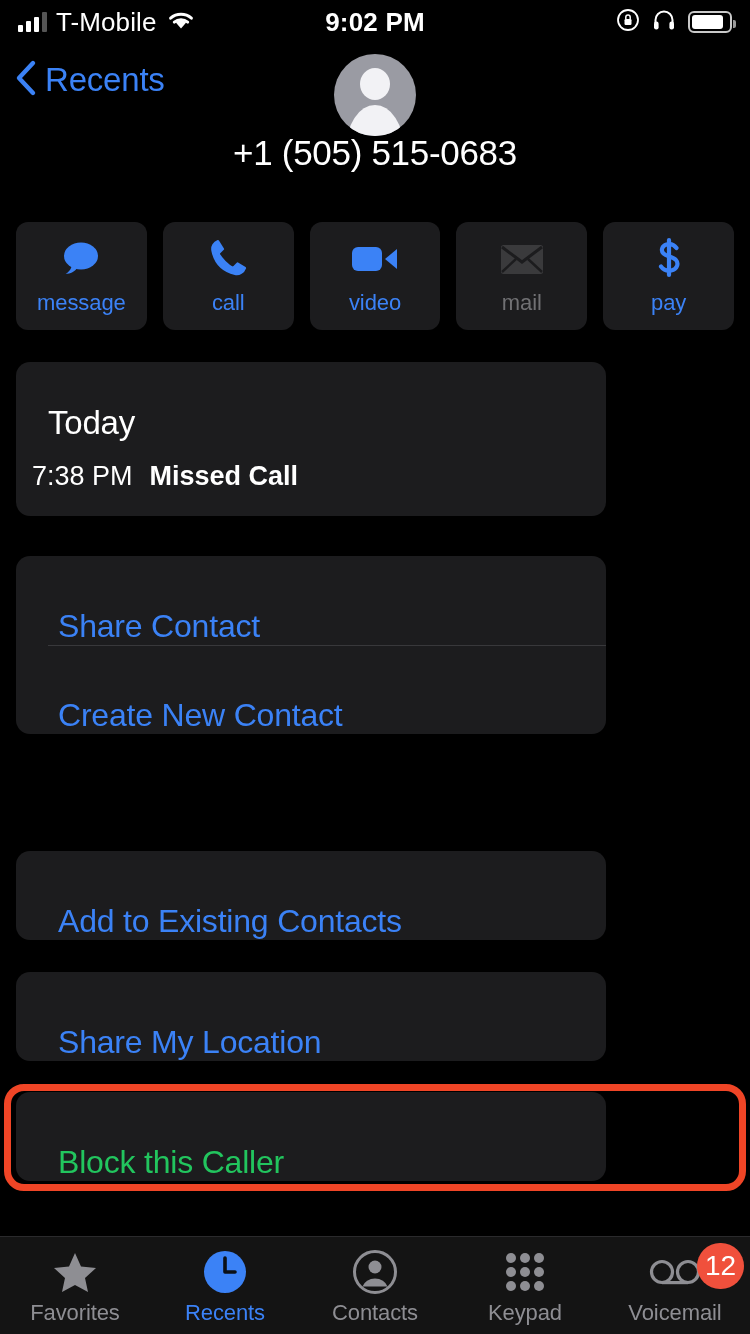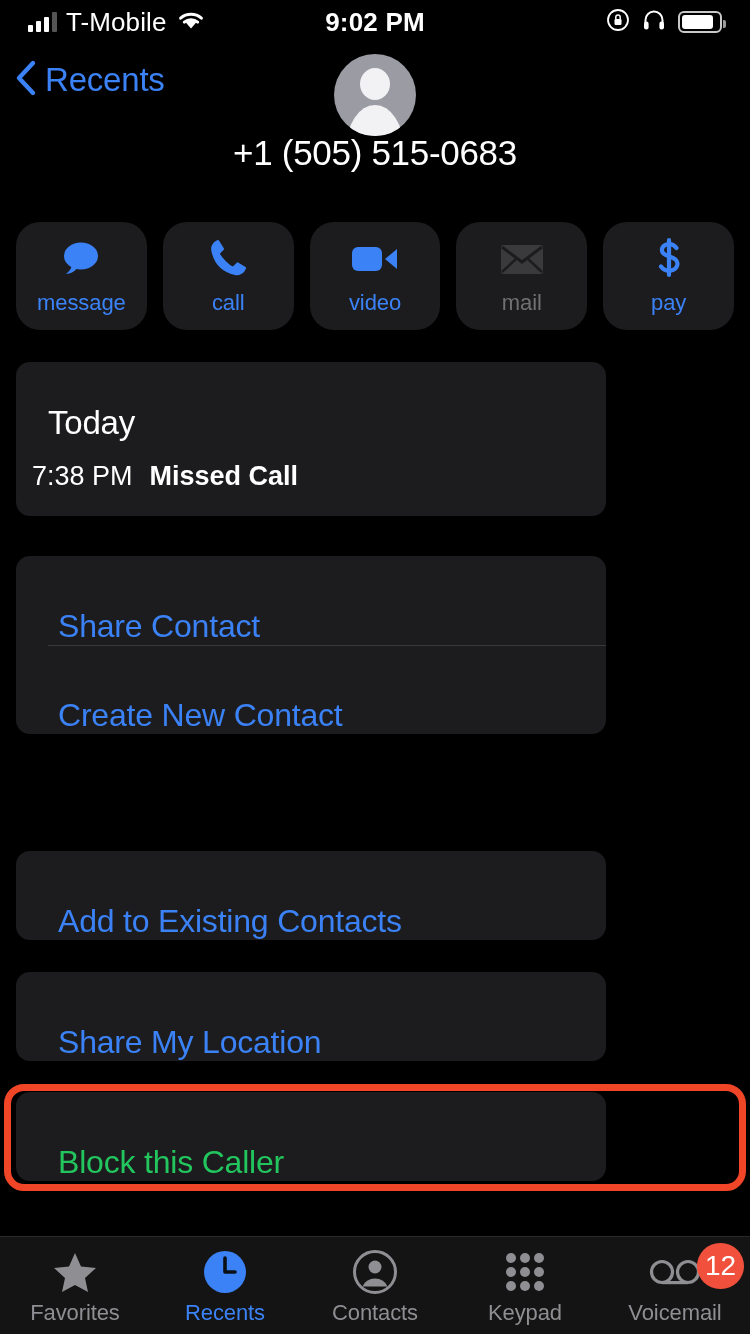--- a/index.html
+++ b/index.html
@@ -7,21 +7,21 @@
   body {
     font-family:"Liberation Sans", sans-serif;
     color:#fff;
     -webkit-font-smoothing:antialiased;
   }
   .screen { position:relative; width:750px; height:1334px; background:#000; }
 
   
   .statusbar {
     position:absolute; top:0; left:0; width:750px; height:44px;
-    display:flex; align-items:center; padding:0 28px;
+    display:flex; align-items:center; padding:0 18px;
   }
   .sb-left { display:flex; align-items:center; gap:9px; flex:1; }
   .sb-center { position:absolute; left:0; right:0; text-align:center;
                font-size:26px; font-weight:600; letter-spacing:.2px; pointer-events:none; }
   .sb-right { display:flex; align-items:center; gap:12px; flex:1; justify-content:flex-end; }
   .carrier { font-size:26px; font-weight:400; letter-spacing:.1px; }
 
   .signal { display:flex; align-items:flex-end; gap:3px; height:20px; }
   .signal i { display:block; width:5px; background:#fff; border-radius:1px; }
   .signal i:nth-child(1){height:7px;}
@@ -48,21 +48,21 @@
   .avatar .body { position:absolute; left:50%; transform:translateX(-50%); top:51px;
                   width:58px; height:44px; border-radius:50% 50% 0 0 / 100% 100% 0 0;
                   background:#f2f2f5; }
 
   .phone-number { position:absolute; top:133px; left:0; width:750px; text-align:center;
                   font-size:35px; font-weight:400; letter-spacing:-.3px; color:#fff; }
 
   
   .actions { position:absolute; top:222px; left:16px; width:718px;
              display:flex; gap:16px; }
-  .action { width:131px; height:108px; background:#1c1c1e; border-radius:24px;
+  .action { width:131px; height:108px; background:#1c1c1e; border-radius:12px;
             display:flex; flex-direction:column; align-items:center; justify-content:center;
             gap:9px; cursor:pointer; }
   .action .glyph { height:44px; display:flex; align-items:center; justify-content:center; }
   .action .lbl { font-size:22px; color:#3b82f6; letter-spacing:-.1px; }
   .action.disabled .lbl { color:#707073; }
 
   
   .card { position:absolute; left:16px; width:590px; background:#1c1c1e;
           border-radius:14px; overflow:hidden; }
   .card-history { top:362px; height:154px; }

